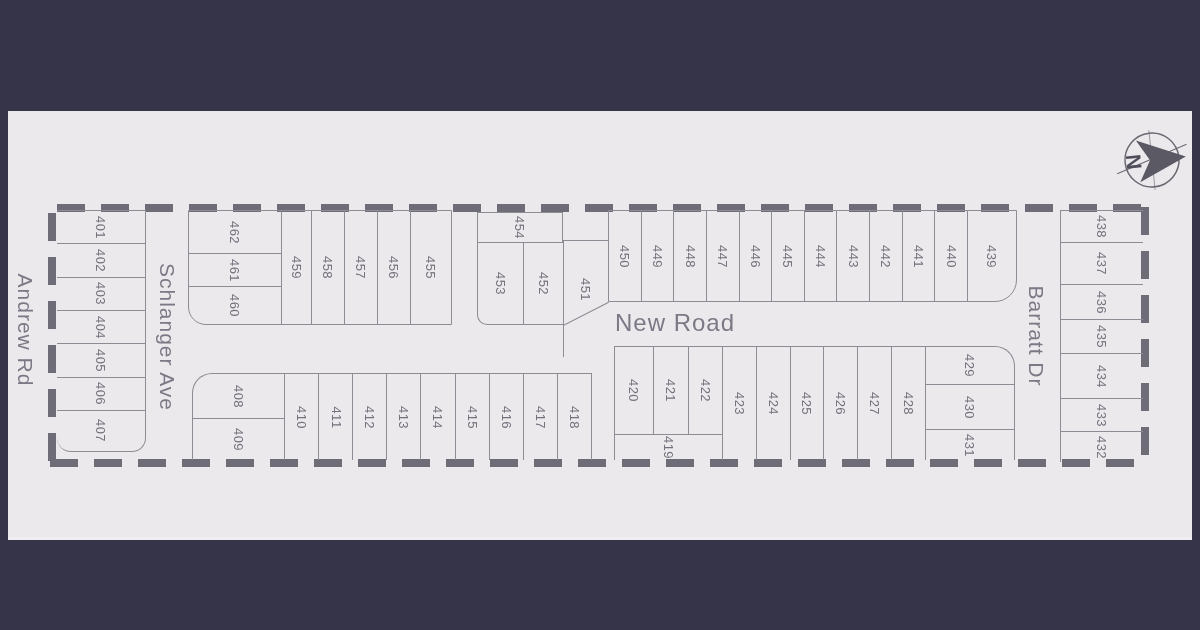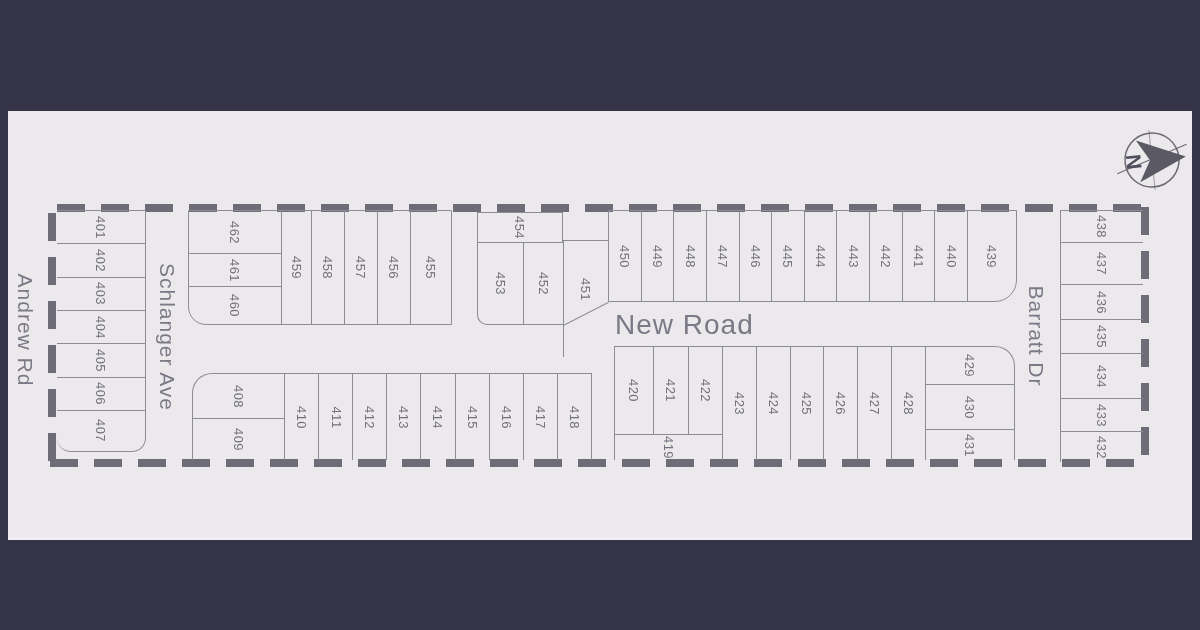--- a/index.html
+++ b/index.html
@@ -21,21 +21,21 @@
   .cell{position:relative;display:flex;align-items:center;justify-content:center;}
   .bl{border-left:1px solid var(--line);}
   .bt{border-top:1px solid var(--line);}
   .num{transform:rotate(90deg);white-space:nowrap;font-size:13px;letter-spacing:.5px;color:var(--lot);}
   
   .dash-h{position:absolute;height:8px;background:repeating-linear-gradient(90deg,var(--dash) 0 28px,transparent 28px 44px);}
   .dash-v{position:absolute;width:8px;background:repeating-linear-gradient(180deg,var(--dash) 0 28px,transparent 28px 44px);}
   
   .street{position:absolute;color:var(--street);font-size:21px;letter-spacing:1px;white-space:nowrap;}
   .street.vert{transform:translate(-50%,-50%) rotate(90deg);}
-  .street.horiz{font-size:28px;}
+  .street.horiz{font-size:24px;}
   .diag{position:absolute;border-top:1px solid var(--line);transform-origin:0 0;}
 </style>
 </head>
 <body>
 
 <div class="stage">
   <div class="map">
 
     <div class="dash-h" style="left:49px;top:93px;width:1090px;"></div>
     <div class="dash-h" style="left:42px;top:348px;width:1100px;"></div>

